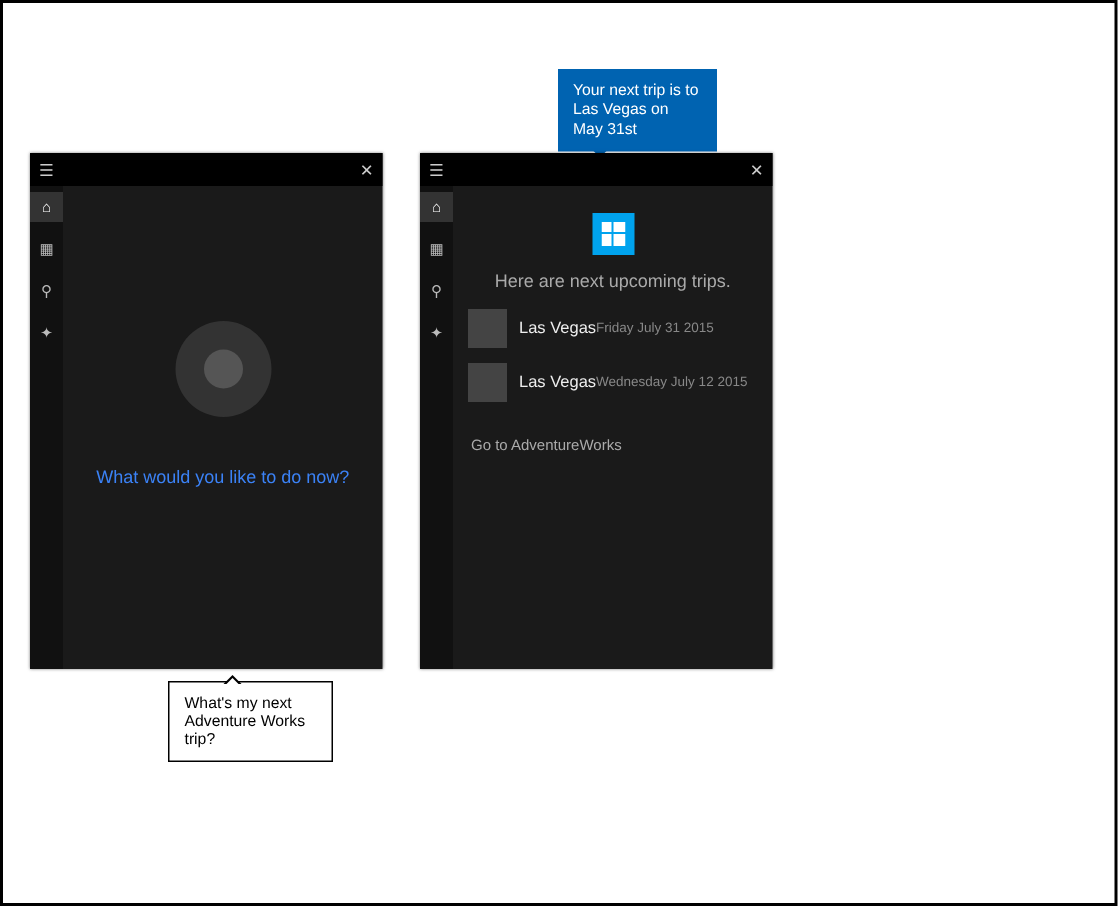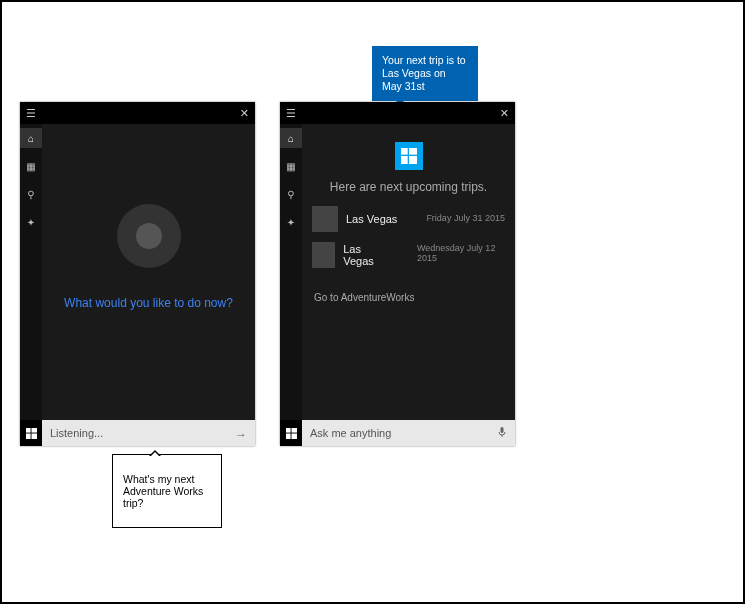--- a/index.html
+++ b/index.html
@@ -86,21 +86,21 @@
     position: absolute; left: 0; right: 0; top: 56px;
     text-align: center; color: #aaa; font-size: 12px; font-weight: 300;
   }
   .trip-list { position: absolute; top: 82px; left: 10px; right: 10px; }
   .trip {
     display: flex; gap: 8px; margin-bottom: 10px; align-items: center;
   }
   .trip .thumb { width: 26px; height: 26px; background: #444; }
   .trip .meta { display: flex; flex-direction: row; }
   .trip .dest { font-size: 11px; color: #eee; }
-  .trip .date { font-size: 9px; color: #888; padding-left: 29px; }
+  .trip .date { font-size: 9px; color: #888; }
   .deep-link {
     position: absolute; top: 168px; left: 12px;
     font-size: 10px; color: #aaa; 
   }
 
   
   .input-row {
     height: 26px;
     display: flex;
     background: #1a1a1a;
@@ -122,21 +122,21 @@
   .search-box .txt { flex: 1; }
   .search-box .right-ico { font-size: 12px; color: #666; }
 
   
   .speech {
     position: absolute;
     left: 110px; top: 452px;
     width: 110px;
     border: 1.5px solid #000;
     background: #fff;
-    padding: 18px 10px;
+    padding: 8px 10px;
     font-size: 10.5px;
     color: #000;
   }
   .speech::before {
     content: "";
     position: absolute;
     top: -11px; left: 36px;
     border: 6px solid transparent;
     border-bottom-color: #000;
   }
@@ -185,34 +185,20 @@
       <span class="ico sel">⌂</span>
       <span class="ico">▦</span>
       <span class="ico">⚲</span>
       <span class="ico">✦</span>
     </div>
     <div class="content">
       <div class="big-circle">
         <div class="inner"></div>
       </div>
       <div class="prompt-text">What would you like to do now?</div>
-    </div>
-  </div>
-  <div class="input-row">
-    <div class="start-btn">
-      <svg viewBox="0 0 12 12">
-        <rect x="0" y="0" width="5" height="5" fill="#fff"></rect>
-        <rect x="6" y="0" width="6" height="5" fill="#fff"></rect>
-        <rect x="0" y="6" width="5" height="6" fill="#fff"></rect>
-        <rect x="6" y="6" width="6" height="6" fill="#fff"></rect>
-      </svg>
-    </div>
-    <div class="search-box">
-      <span class="txt">Listening...</span>
-      <span class="right-ico">→</span>
     </div>
   </div>
 </div>
 
 <div class="panel panel-right">
   <div class="titlebar">
     <span class="hamburger">☰</span>
     <span class="spacer"></span>
     <span class="close">✕</span>
   </div>
@@ -245,37 +231,17 @@
           <div class="thumb"></div>
           <div class="meta">
             <span class="dest">Las Vegas</span>
             <span class="date">Wednesday July 12 2015</span>
           </div>
         </div>
       </div>
       <a class="deep-link">Go to AdventureWorks</a>
     </div>
   </div>
-  <div class="input-row">
-    <div class="start-btn">
-      <svg viewBox="0 0 12 12">
-        <rect x="0" y="0" width="5" height="5" fill="#fff"></rect>
-        <rect x="6" y="0" width="6" height="5" fill="#fff"></rect>
-        <rect x="0" y="6" width="5" height="6" fill="#fff"></rect>
-        <rect x="6" y="6" width="6" height="6" fill="#fff"></rect>
-      </svg>
-    </div>
-    <div class="search-box">
-      <span class="txt">Ask me anything</span>
-      <span class="right-ico">
-        <svg width="10" height="12" viewBox="0 0 10 12">
-            <rect x="3.5" y="1" width="3" height="6" rx="1.5" fill="#666"></rect>
-            <path d="M2 6a3 3 0 0 0 6 0" stroke="#666" stroke-width="1" fill="none"></path>
-            <line x1="5" y1="9" x2="5" y2="11" stroke="#666" stroke-width="1"></line>
-          </svg>
-      </span>
-    </div>
-  </div>
 </div>
 
 <div class="speech">
   <span>What's my next Adventure Works trip?</span>
 </div>
 
 </body></html>

